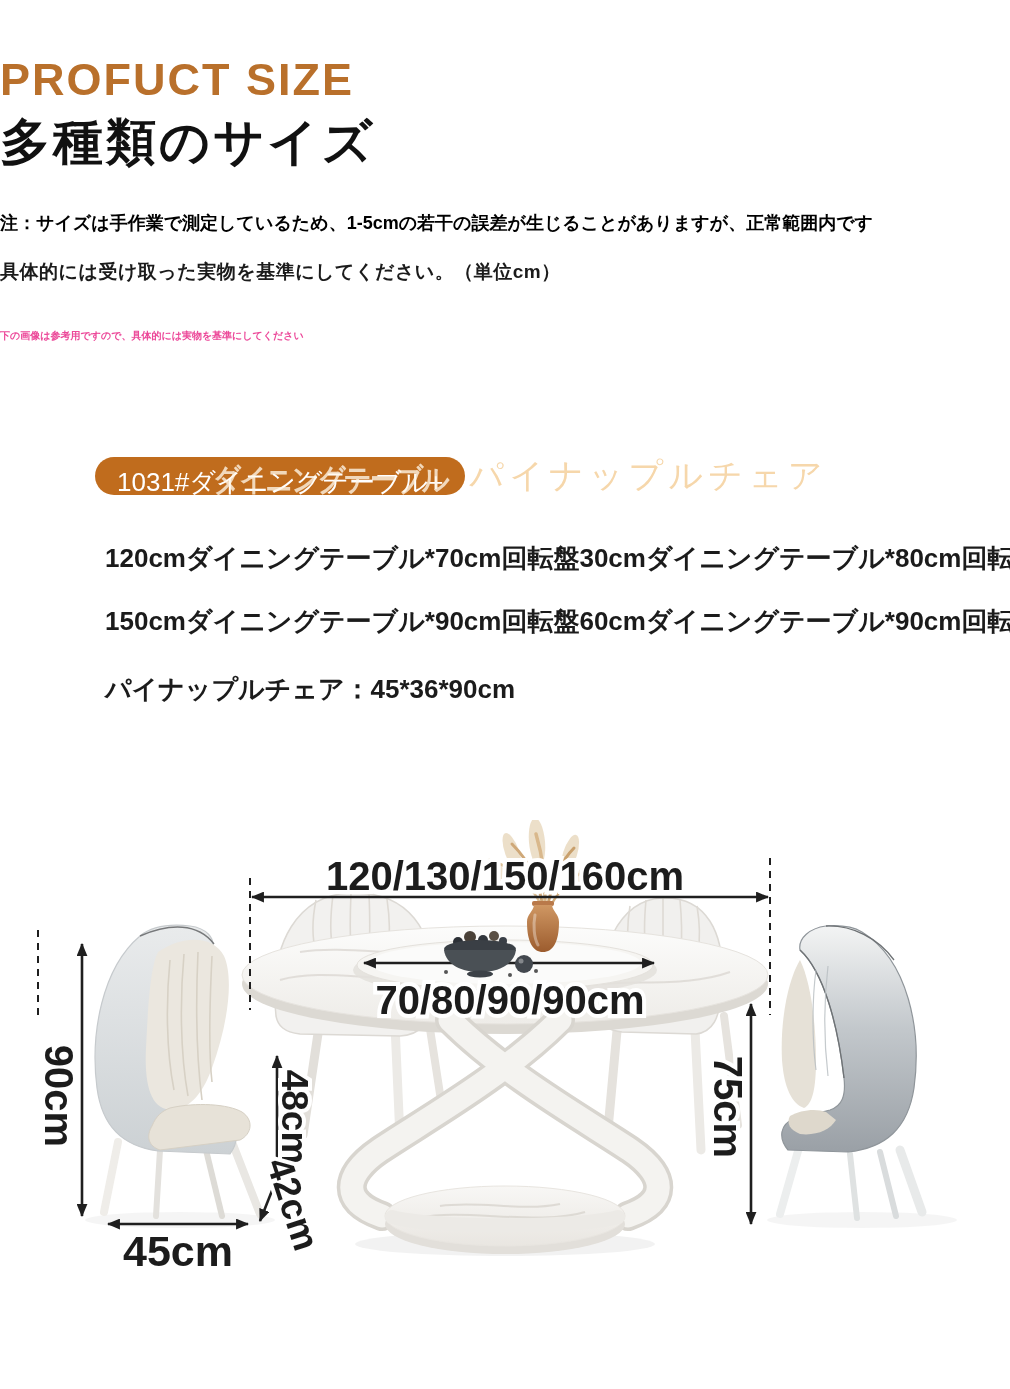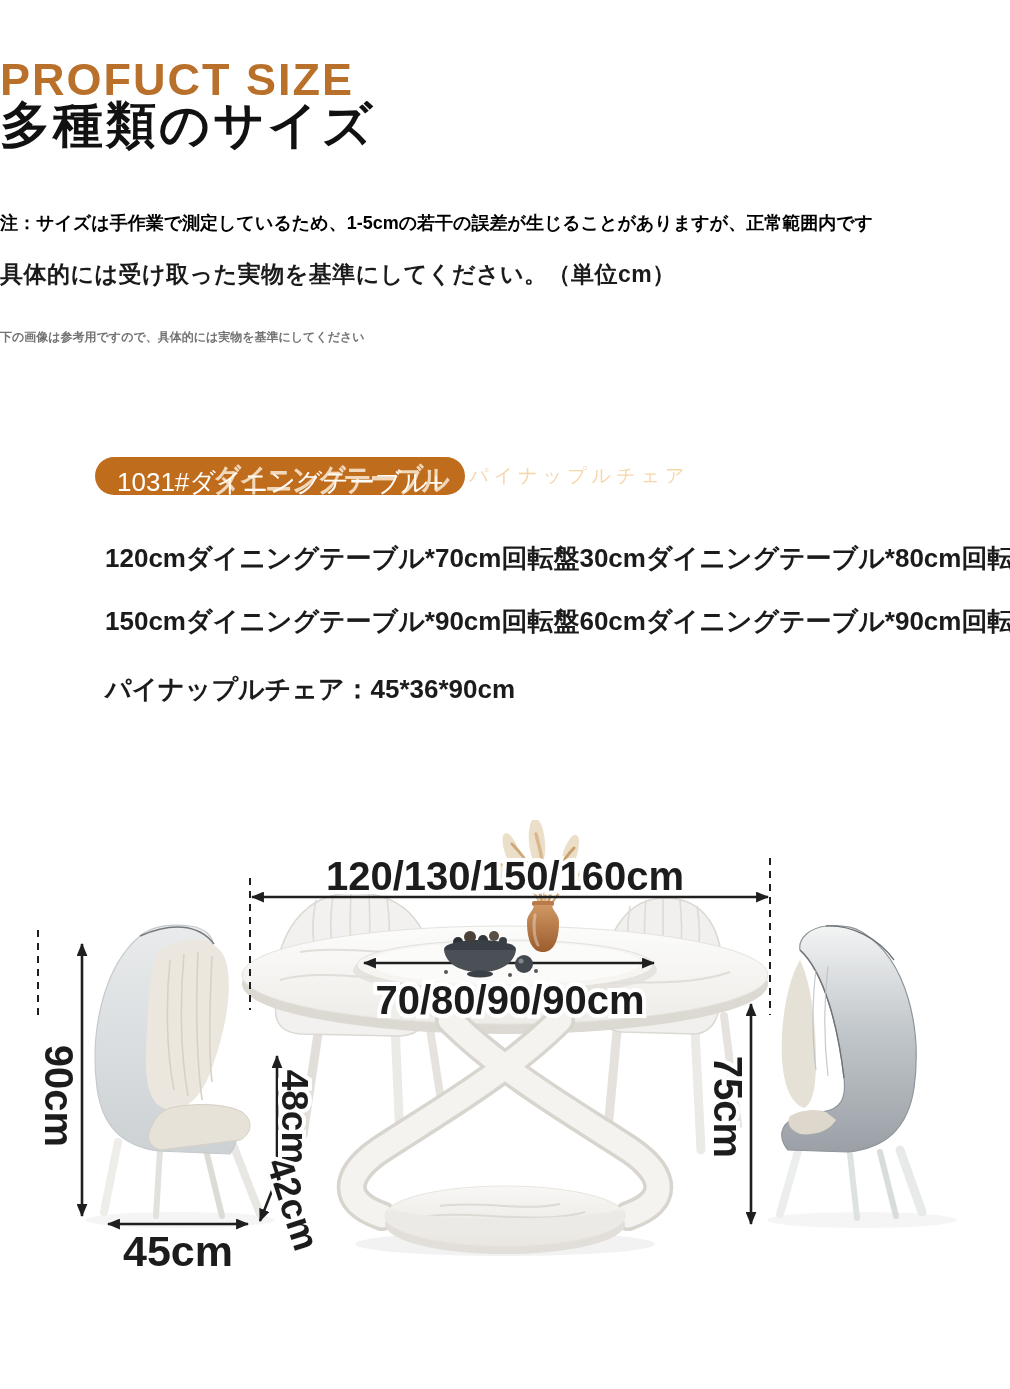--- a/index.html
+++ b/index.html
@@ -3,35 +3,35 @@
 <meta charset="utf-8">
 <style>
   html,body{margin:0;padding:0;}
   body{
     width:1010px;height:1389px;position:relative;background:#ffffff;
     font-family:"Liberation Sans", sans-serif;color:#1f1f1f;overflow:hidden;
   }
   .abs{position:absolute;}
   .centered{left:0;right:0;text-align:left;}
   .title-en{top:54px;font-size:45px;font-weight:700;letter-spacing:2px;color:#b9702b;}
-  .title-ja{top:92px;font-size:50px;font-weight:800;letter-spacing:3px;color:#111;}
+  .title-ja{top:109px;font-size:50px;font-weight:800;letter-spacing:3px;color:#111;}
   .note-1{top:211px;font-size:18px;font-weight:700;color:#000000;}
-  .note-2{top:259px;font-size:23px;font-weight:700;color:#1b1b1b;letter-spacing:.5px;}
-  .note-warning{top:329px;font-size:12px;font-weight:700;color:#737373;}
+  .note-2{top:259px;font-size:19px;font-weight:700;color:#1b1b1b;letter-spacing:.5px;}
+  .note-warning{top:329px;font-size:10px;font-weight:700;color:#ec4899;}
   .badge-row{top:451px;left:95px;height:50px;display:flex;align-items:center;white-space:nowrap;}
   .badge{
     position:relative;background:#c06c1d;color:#fff;border-radius:26px;
     height:38px;line-height:50px;padding:0 22px;font-size:26px;font-weight:400;
   }
   .badge-ghost{
     position:absolute;left:118px;top:-3px;line-height:52px;font-size:31px;font-weight:700;
     color:rgba(255,246,232,.78);filter:blur(.6px);transform:scaleX(.88);transform-origin:left center;
     letter-spacing:-2px;pointer-events:none;white-space:nowrap;
   }
-  .badge-suffix{color:#f6d7ab;font-size:19px;letter-spacing:5px;margin-left:4px;}
+  .badge-suffix{color:#f6d7ab;font-size:34px;letter-spacing:5px;margin-left:4px;}
   .spec{left:105px;font-size:26px;font-weight:700;color:#1b1b1b;white-space:nowrap;}
   .spec-1{top:541px;}
   .spec-2{top:604px;}
   .spec-3{top:672px;}
   .scene{top:820px;left:0;}
   .dim-label{font-weight:700;}
 </style>
 </head>
 <body>
 

